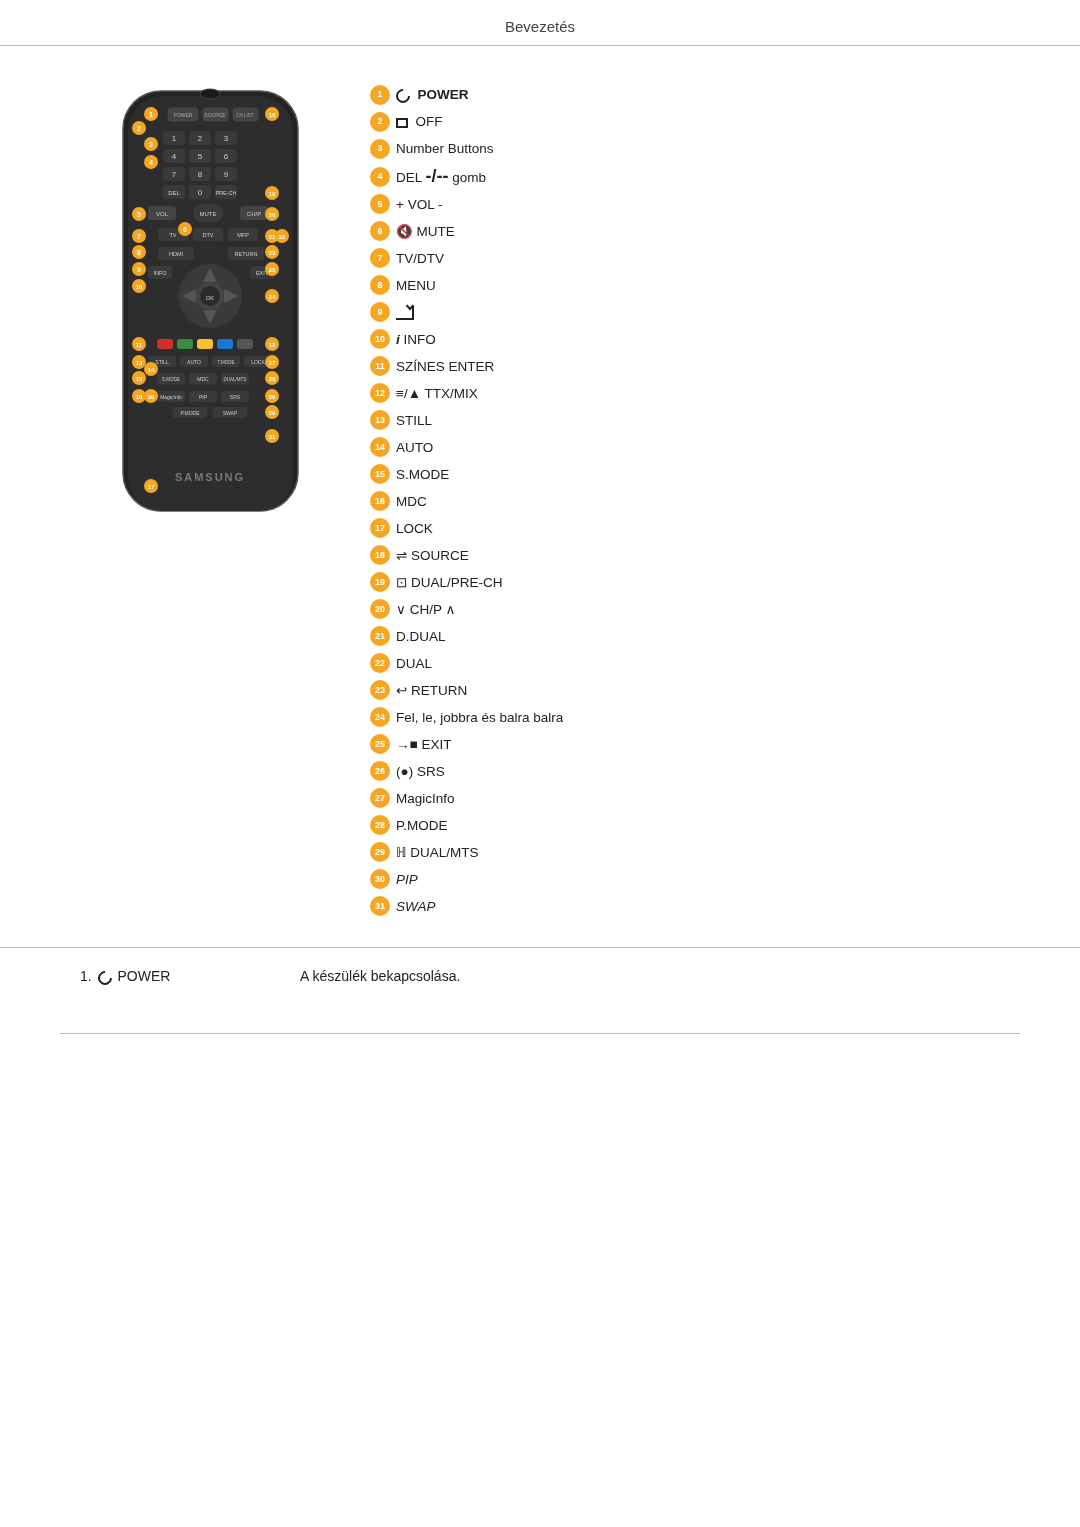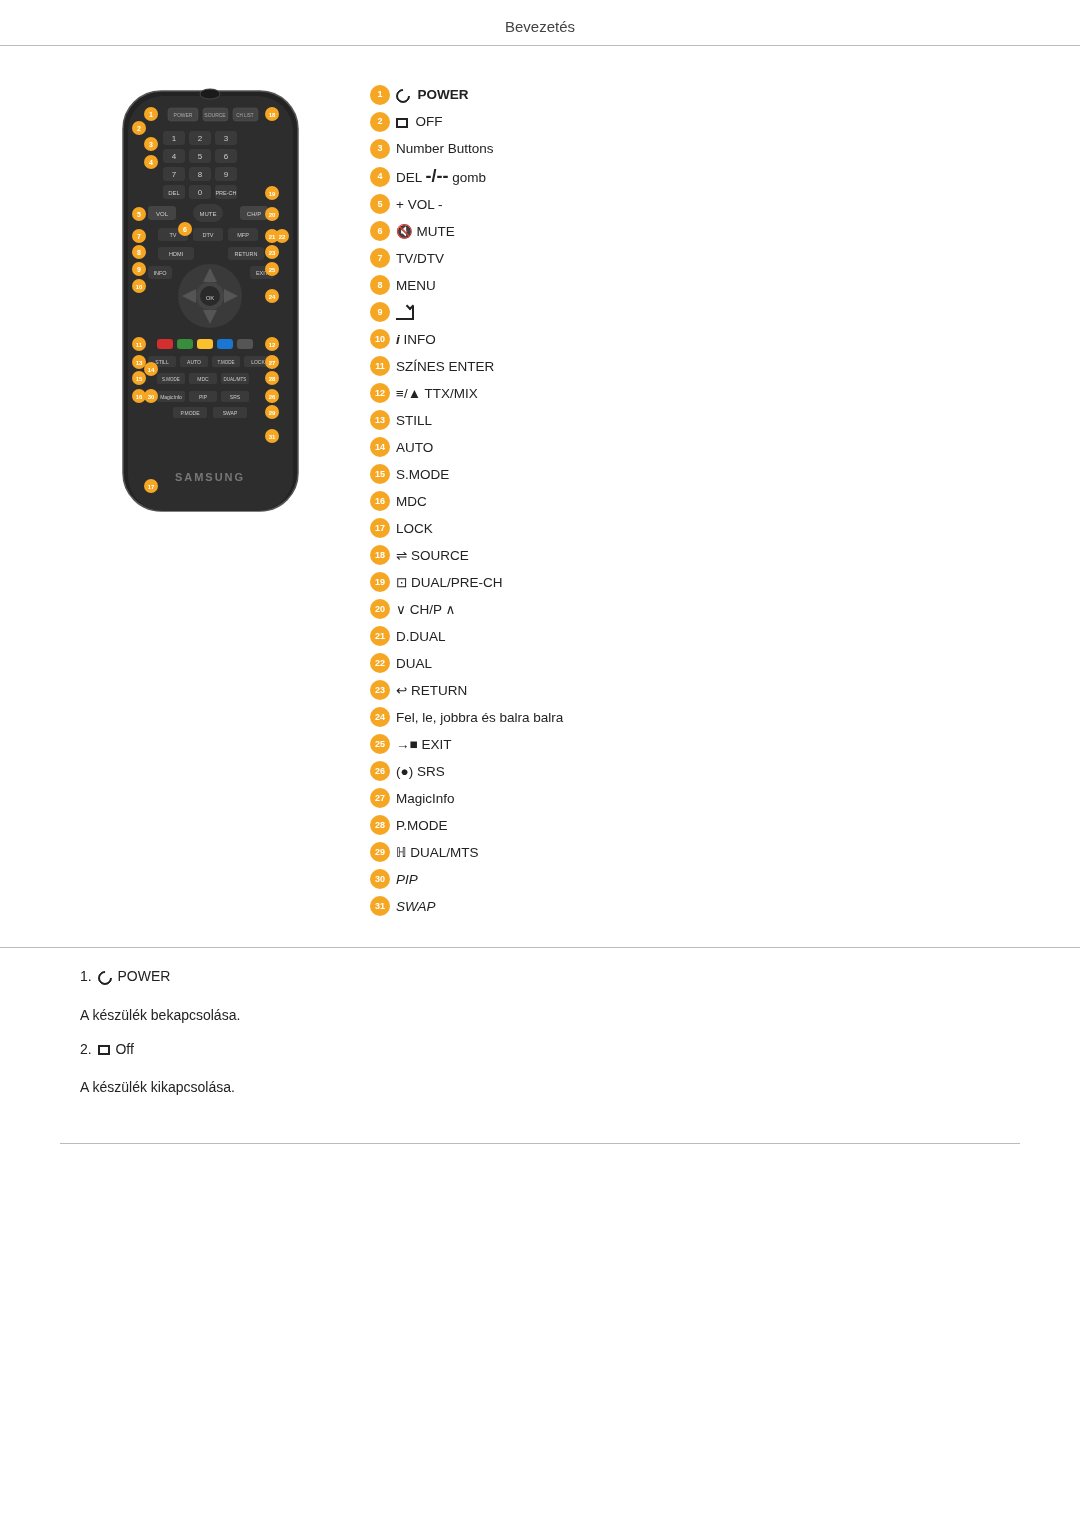--- a/index.html
+++ b/index.html
@@ -80,37 +80,36 @@
     }
 
     
     .description-section {
       padding: 20px 80px 30px 80px;
       border-top: 1px solid #bbb;
     }
 
     .desc-item {
       display: flex;
-      flex-direction: column;
+      flex-direction: row;
       margin-bottom: 18px;
       gap: 0;
     }
 
     .desc-left {
       width: 220px;
       font-size: 14px;
       color: #222;
       flex-shrink: 0;
     }
 
     .desc-right {
       font-size: 14px;
       color: #222;
       flex: 1;
-      margin-top: 22px;
     }
 
     
     .remote-svg {
       width: 195px;
       height: 430px;
     }
   </style>
 </head>
 <body>
@@ -527,25 +526,17 @@
 
   <div class="desc-item">
     <div class="desc-left">
       <span>1.</span>
       <span style="display:inline-block;width:14px;height:14px;border:2px solid #222;border-radius:50%;border-top-color:transparent;transform:rotate(45deg);vertical-align:middle;margin: 0 2px;"></span>
       <span>POWER</span>
     </div>
     <div class="desc-right">A készülék bekapcsolása.</div>
   </div>
 
-  <div class="desc-item">
-    <div class="desc-left">
-      <span>2.</span>
-      <span style="display:inline-block;width:12px;height:10px;border:2px solid #222;vertical-align:middle;margin: 0 2px;"></span>
-      <span>Off</span>
-    </div>
-    <div class="desc-right">A készülék kikapcsolása.</div>
-  </div>
 
 
 </div>
 
 <div style="border-top: 1px solid #bbb; margin: 0 60px;"></div>
 
 </body></html>

